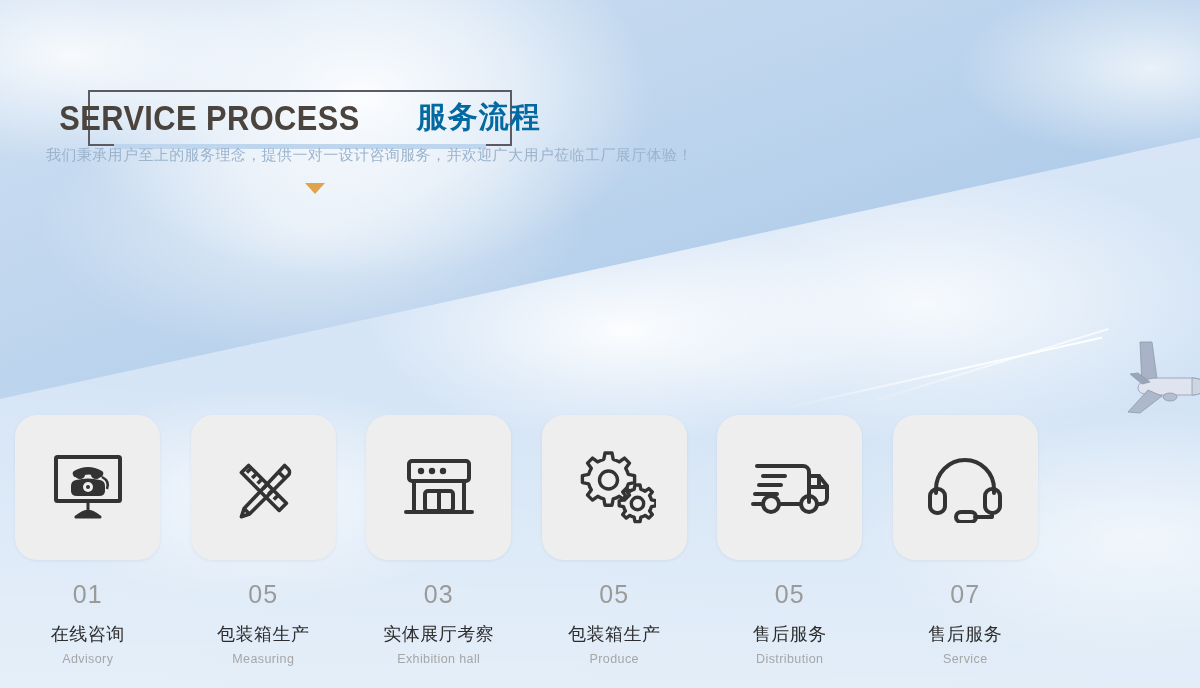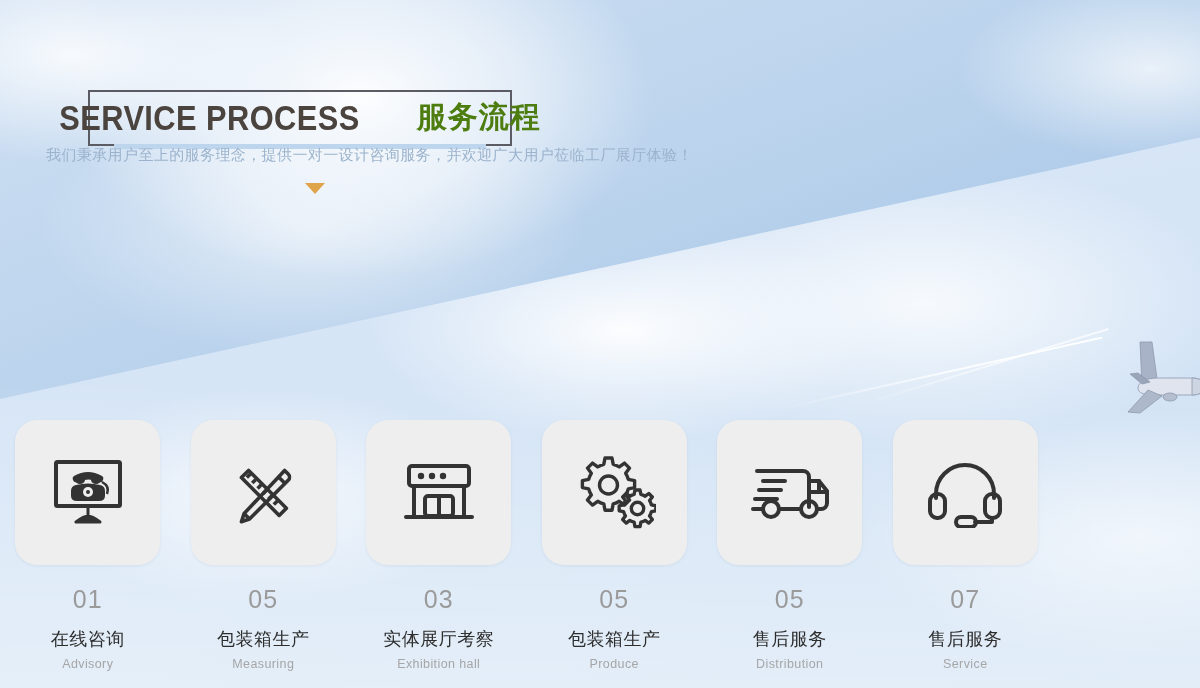--- a/index.html
+++ b/index.html
@@ -111,21 +111,21 @@
     letter-spacing: 0.5px;
     color: #4a433e;
     transform: scaleX(0.88);
     transform-origin: left center;
   }
   .heading-cn {
     font-family: "DejaVu Sans", "Liberation Sans", sans-serif;
     font-weight: 700;
     font-size: 30px;
     letter-spacing: 1px;
-    color: #4d7c0f;
+    color: #0369a1;
   }
   .heading-sub {
     position: absolute;
     left: 8px;
     top: 146px;
     font-family: "DejaVu Sans", "Liberation Sans", sans-serif;
     font-size: 15px;
     letter-spacing: 0.4px;
     color: #9bb3cd;
     white-space: nowrap;
@@ -144,21 +144,21 @@
   }
 
   
   .steps {
     position: absolute;
     left: 0;
     top: 410px;
     width: 1200px;
     height: 260px;
     display: flex;
-    align-items: flex-end;
+    align-items: center;
   }
   .step {
     width: 175.5px;
     flex: 0 0 175.5px;
     display: flex;
     flex-direction: column;
     align-items: center;
   }
   .step-card {
     width: 145px;

